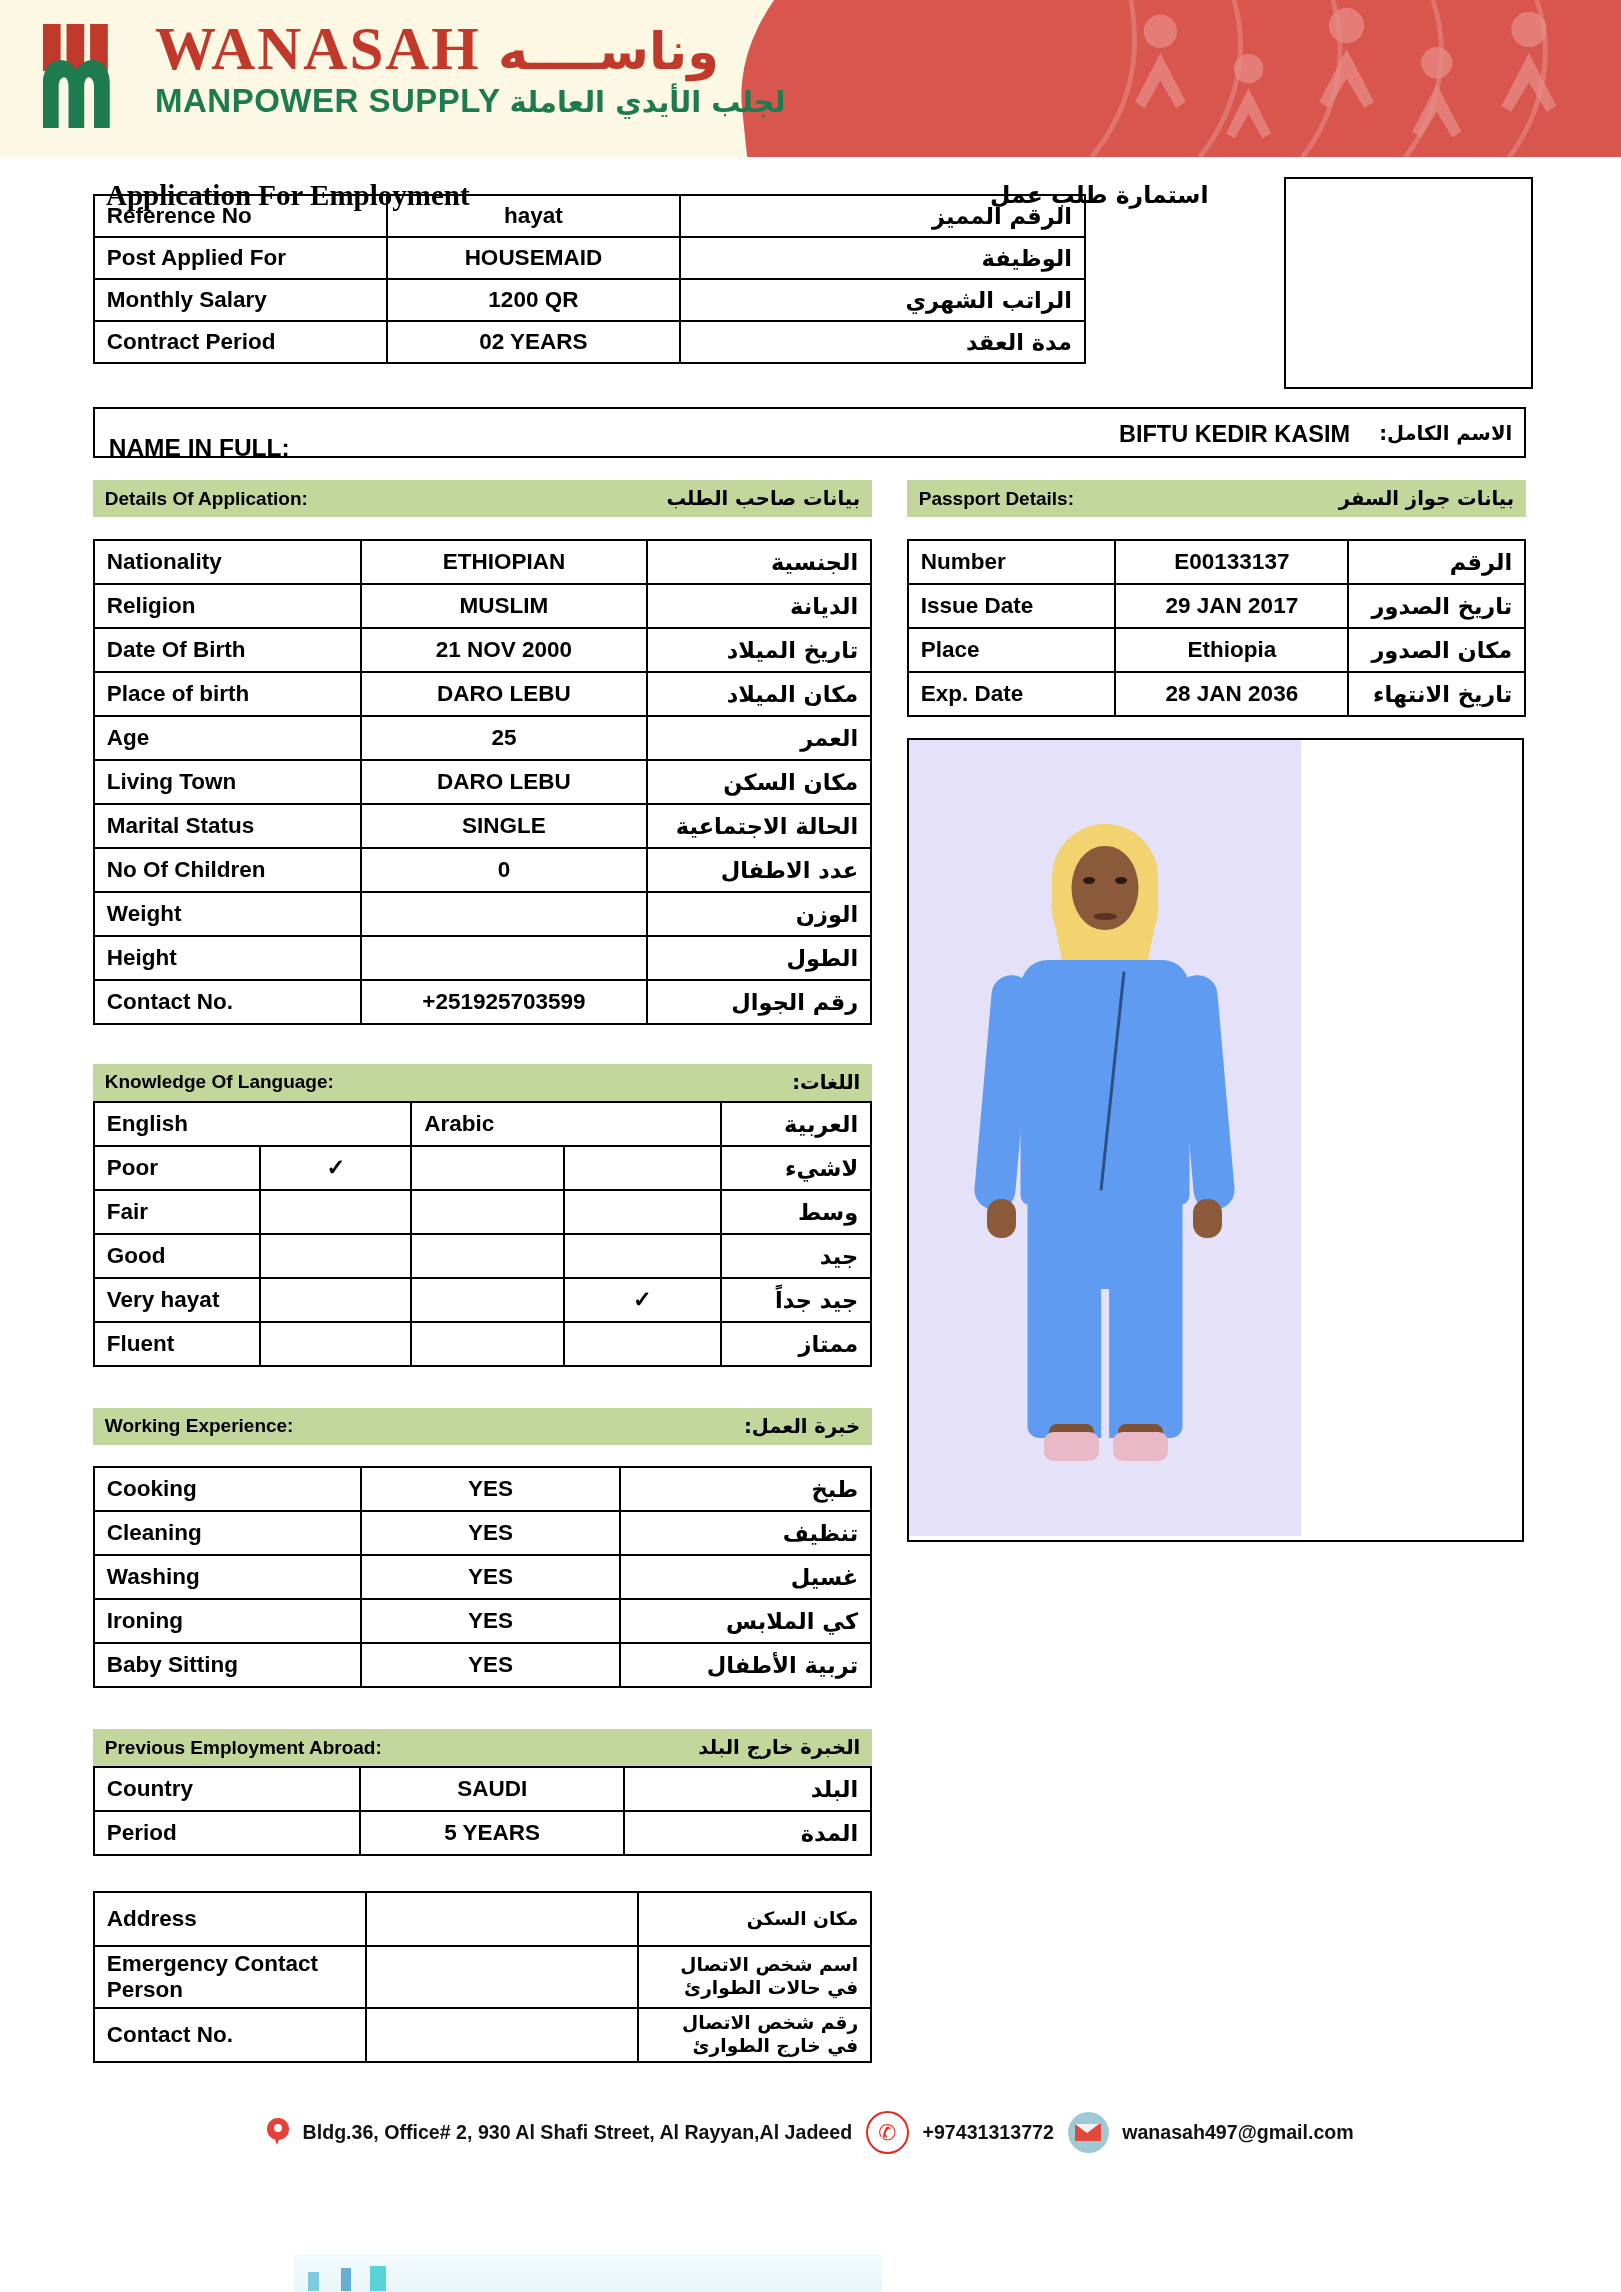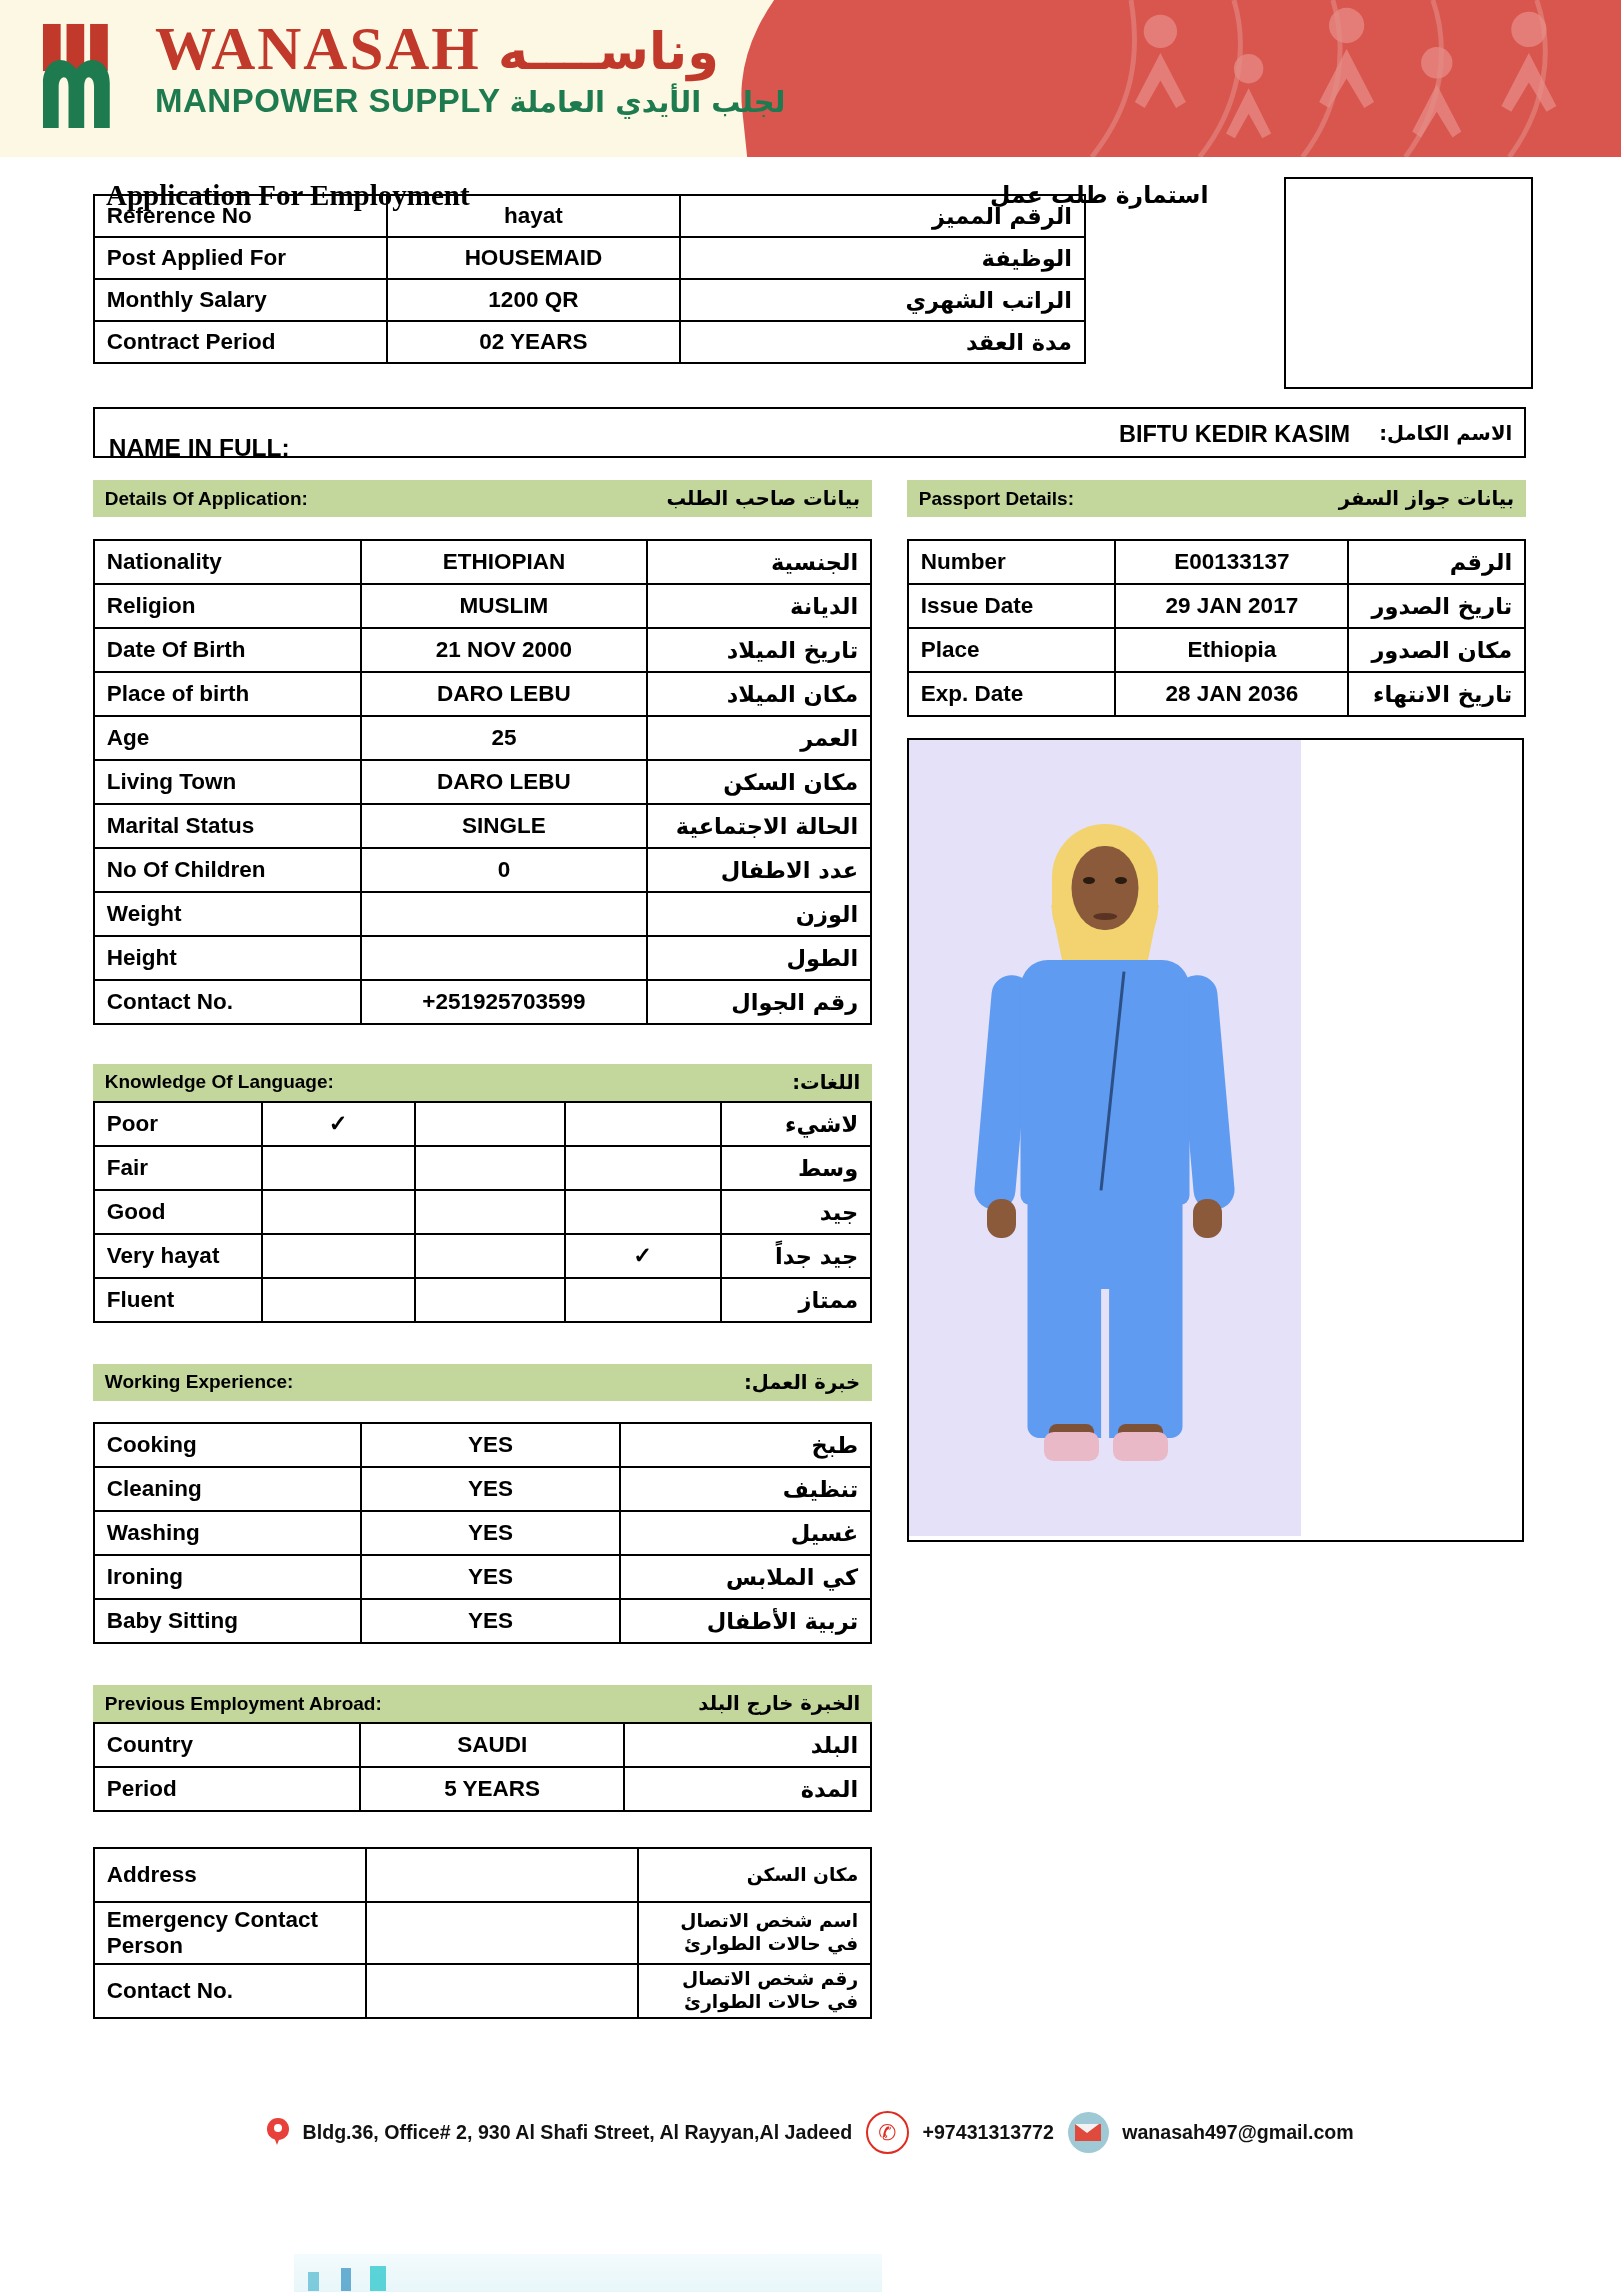--- a/index.html
+++ b/index.html
@@ -393,20 +393,25 @@
     </table>
 
     <div class="sec langsec">
       <span class="en">Knowledge Of Language:</span>
       <span class="arh">اللغات:</span>
     </div>
 
     <table class="t lang">
       <tbody>
         <tr>
+          <td class="l1" colspan="2">English</td>
+          <td class="l3" colspan="2">Arabic</td>
+          <td class="l5 ar">العربية</td>
+        </tr>
+        <tr>
           <td class="l1">Poor</td>
           <td class="l2 chk">✓</td>
           <td class="l3"></td>
           <td class="l4 chk"></td>
           <td class="l5 ar">لاشيء</td>
         </tr>
         <tr>
           <td class="l1">Fair</td>
           <td class="l2 chk"></td>
           <td class="l3"></td>
@@ -500,21 +505,21 @@
             <td class="ar">مكان السكن</td>
           </tr>
         <tr>
             <td class="lbl">Emergency Contact Person</td>
             <td class="val"></td>
             <td class="ar">اسم شخص الاتصال في حالات الطوارئ</td>
           </tr>
         <tr>
             <td class="lbl">Contact No.</td>
             <td class="val"></td>
-            <td class="ar">رقم شخص الاتصال في حالات الطوارئ</td>
+            <td class="ar">رقم شخص الاتصال في خارج الطوارئ</td>
           </tr>
       </tbody>
     </table>
   </div>
 
   <div class="rightcol">
 
     <div class="sec">
       <span class="en">Passport Details:</span>
       <span class="arh">بيانات جواز السفر</span>

